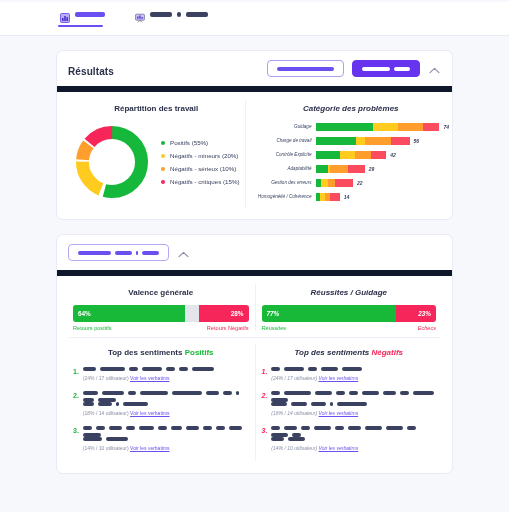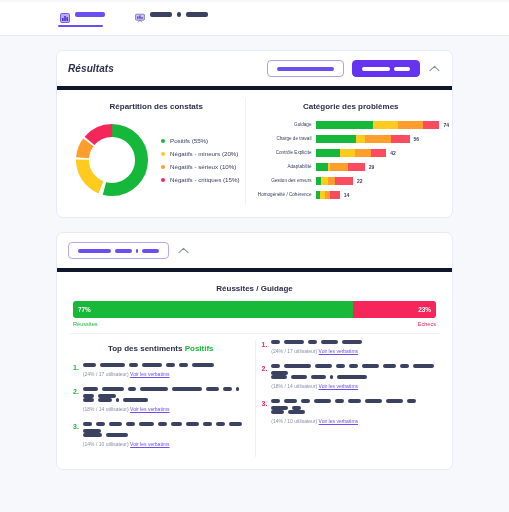--- a/index.html
+++ b/index.html
@@ -68,25 +68,24 @@
   
   .card {
     background: #ffffff;
     border: 1px solid #e9eaf4;
     border-radius: 7px;
     margin: 0 46px 14px 46px;
     overflow: hidden;
   }
   .card-head {
     display: flex;
-    align-items: center;
+    align-items: flex-end;
     padding: 9px 11px;
-    border-bottom: 4px solid #0f172a;
+    border-bottom: 6px solid #0f172a;
     gap: 8px;
-    font-style: italic;
   }
   .card-title {
     font-size: 10px;
     font-weight: bold;
     color: #2b2f4a;
     flex: 1 1 auto;
     letter-spacing: .1px;
   }
   .btn {
     border-radius: 4px;
@@ -107,21 +106,21 @@
     flex: 0 0 auto;
     display:flex; align-items:center; justify-content:center;
     cursor: pointer;
   }
   .chev svg { display:block; }
 
   .card-body { padding: 8px 10px 12px 10px; }
 
   .two-col { display: flex; }
   .col { flex: 1 1 50%; padding: 0 6px; }
-  .col + .col { border-left: 1px solid #f0f1f8; }
+  .col + .col { border-left: 1px solid #f0f1f8; font-style: italic; }
 
   .sec-title {
     text-align: center;
     font-size: 8px;
     font-weight: bold;
     color: #2b2f4a;
     margin: 4px 0 8px 0;
   }
 
   
@@ -236,21 +235,21 @@
         <svg width="11" height="7" viewBox="0 0 11 7">
           <path d="M1 5.6 L5.5 1.4 L10 5.6" fill="none" stroke="#8a8fa6" stroke-width="1.1" stroke-linecap="round" stroke-linejoin="round"></path>
         </svg>
       </div>
     </div>
 
     <div class="card-body">
       <div class="two-col">
 
         <div class="col">
-          <div class="sec-title">Répartition des constats</div>
+          <div class="sec-title">Répartition des travail</div>
           <div class="donut-wrap">
             <svg class="donut" viewBox="0 0 42 42">
               <g transform="rotate(-90 21 21)">
                 <circle cx="21" cy="21" r="15.9" fill="none" stroke="#15b83a" stroke-width="7" stroke-dasharray="54.0 45.9" stroke-dashoffset="0"></circle>
                 <circle cx="21" cy="21" r="15.9" fill="none" stroke="#ffcb1f" stroke-width="7" stroke-dasharray="19.0 80.9" stroke-dashoffset="-56.0"></circle>
                 <circle cx="21" cy="21" r="15.9" fill="none" stroke="#ff9e2c" stroke-width="7" stroke-dasharray="9.0 90.9" stroke-dashoffset="-76.0"></circle>
                 <circle cx="21" cy="21" r="15.9" fill="none" stroke="#f6255a" stroke-width="7" stroke-dasharray="14.0 85.9" stroke-dashoffset="-86.0"></circle>
               </g>
             </svg>
             <div class="legend">
@@ -356,20 +355,32 @@
 
       <div class="chev">
         <svg width="11" height="7" viewBox="0 0 11 7">
           <path d="M1 5.6 L5.5 1.4 L10 5.6" fill="none" stroke="#8a8fa6" stroke-width="1.1" stroke-linecap="round" stroke-linejoin="round"></path>
         </svg>
       </div>
     </div>
 
     <div class="card-body">
       <div class="two-col">
+        <div class="col">
+          <div class="sec-title">Valence générale</div>
+          <div class="vbar">
+            <div class="vbar-pos" style="width:64%">64%</div>
+            <div style="flex:1 1 auto"></div>
+            <div class="vbar-neg" style="width:28%">28%</div>
+          </div>
+          <div class="vcap">
+            <span class="l">Retours positifs</span>
+            <span class="r">Retours Négatifs</span>
+          </div>
+        </div>
 
         <div class="col">
           <div class="sec-title">Réussites / Guidage</div>
           <div class="vbar">
             <div class="vbar-pos" style="width:77%">77%</div>
             <div class="vbar-neg" style="width:23%">23%</div>
           </div>
           <div class="vcap">
             <span class="l">Réussites</span>
             <span class="r">Echecs</span>
@@ -444,20 +455,23 @@
                   <div class="sent-lines">
                     <span class="redact dark" style="width: 19px;"></span>
                     <span class="redact dark" style="width: 22px;"></span>
                   </div>
                   <div class="sent-meta"><span>(14% / 10 utilisateur) </span><a>Voir les verbatims</a></div>
                 </div>
               </div>
             </div>
         </div>
         <div class="col">
+          <div class="sent-title">
+            <span>Top des sentiments </span><span class="neg">Négatifs</span>
+          </div>
           <div id="sent-neg">
               <div class="sent-item">
                 <div class="sent-num neg">1.</div>
                 <div class="sent-body">
                   <div class="sent-lines">
                     <span class="redact dark" style="width: 9px;"></span>
                     <span class="redact dark" style="width: 20px;"></span>
                     <span class="redact dark" style="width: 9px;"></span>
                     <span class="redact dark" style="width: 17px;"></span>
                     <span class="redact dark" style="width: 20px;"></span>

